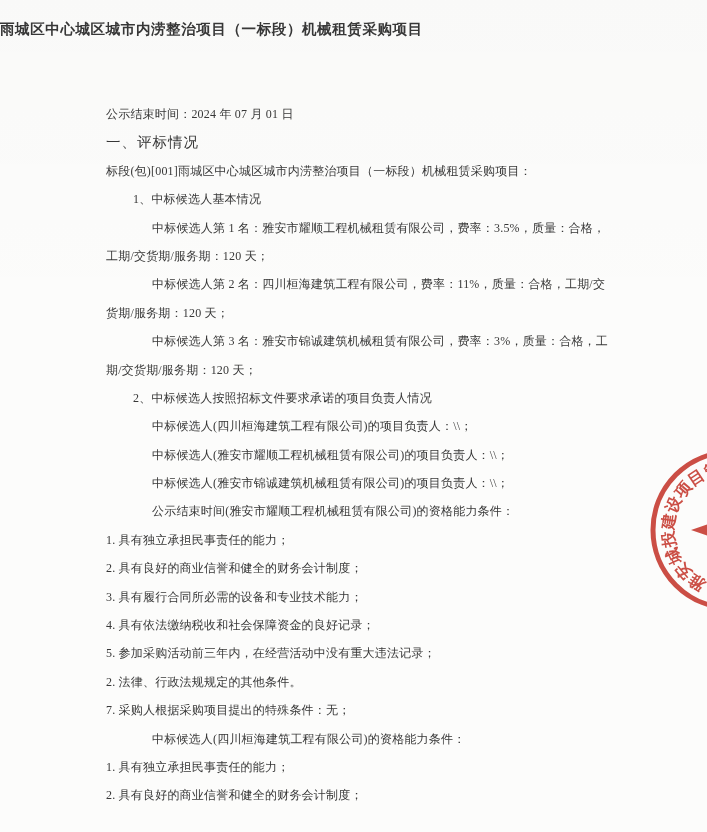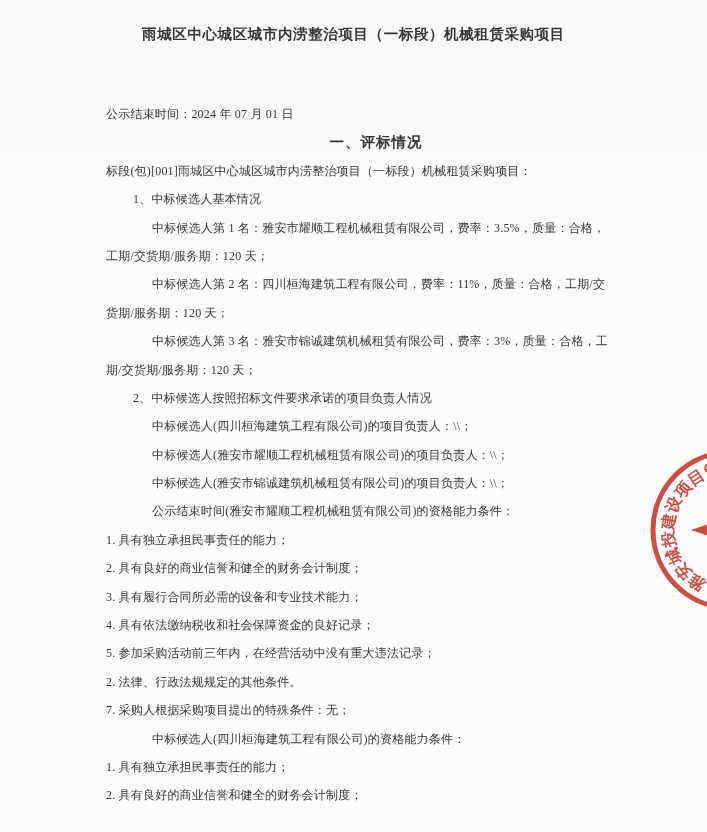--- a/index.html
+++ b/index.html
@@ -6,32 +6,32 @@
   .page{
     position:relative;
     width:707px;height:832px;
     margin:0;
     background:#fcfcfb;
     background-image:linear-gradient(180deg, rgba(0,0,0,0.012), rgba(0,0,0,0) 40%);
     overflow:hidden;
     font-family:"Liberation Serif","DejaVu Serif",serif;
     color:#373737;
   }
-  .titles{position:absolute;top:20px;left:0;right:0;text-align:center;font-family:Liberation Mono, monospace;}
+  .titles{position:absolute;top:14px;left:0;right:0;text-align:left;}
   .title1{font-size:14.5px;font-weight:bold;line-height:30px;letter-spacing:.6px;white-space:nowrap;}
   .title2{font-size:14px;font-weight:bold;line-height:30px;letter-spacing:.6px;white-space:nowrap;}
   .body{position:absolute;left:106px;top:100px;width:540px;}
   .ln{
     height:28.4px;line-height:28.4px;
     font-size:12px;letter-spacing:.2px;
     white-space:nowrap;
   }
   .ind1{padding-left:27px;}
   .ind2{padding-left:46px;}
-  .bold{font-weight:bold;font-size:14.5px;letter-spacing:1px;text-align:center;}
+  .bold{font-weight:normal;font-size:14.5px;letter-spacing:1px;}
   .seal{position:absolute;left:616px;top:428px;width:91px;height:204px;opacity:.88;}
   .seal text{font-family:"Liberation Serif","DejaVu Serif",serif;font-weight:bold;}
 </style>
 </head>
 <body>
 
 <div class="page">
 
   <div class="titles">
     <div class="title1">雨城区中心城区城市内涝整治项目（一标段）机械租赁采购项目</div>

